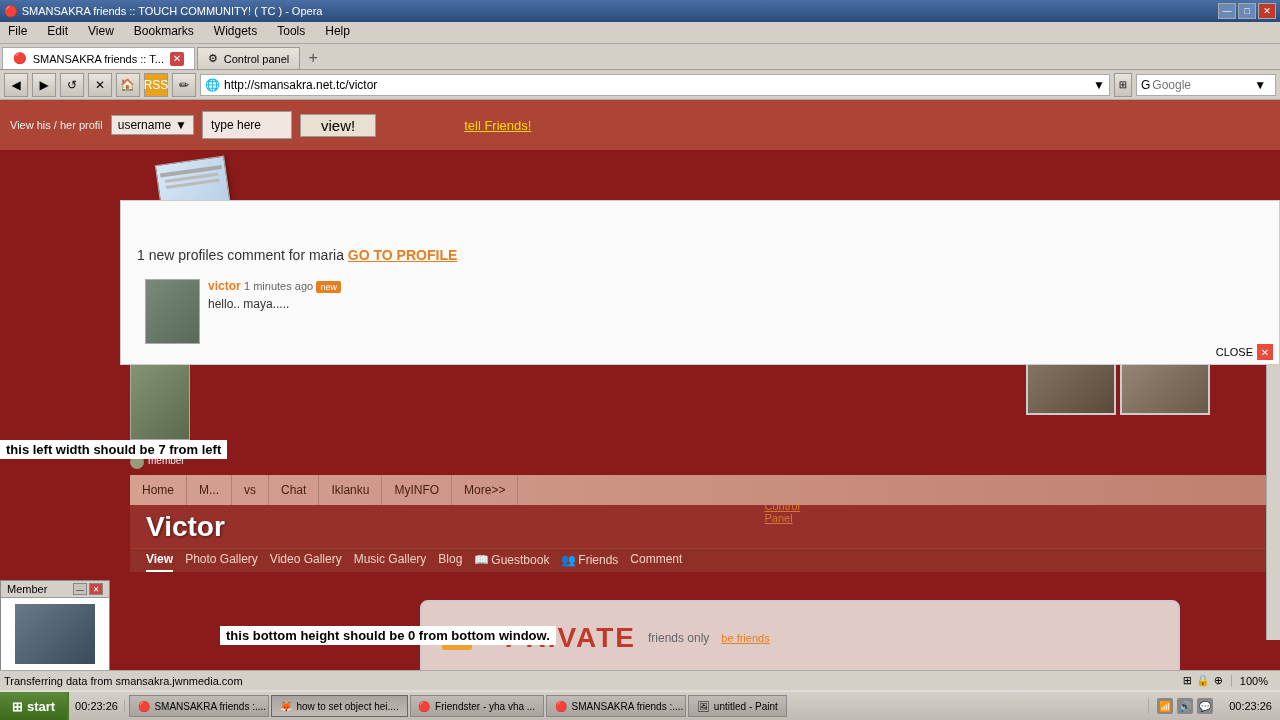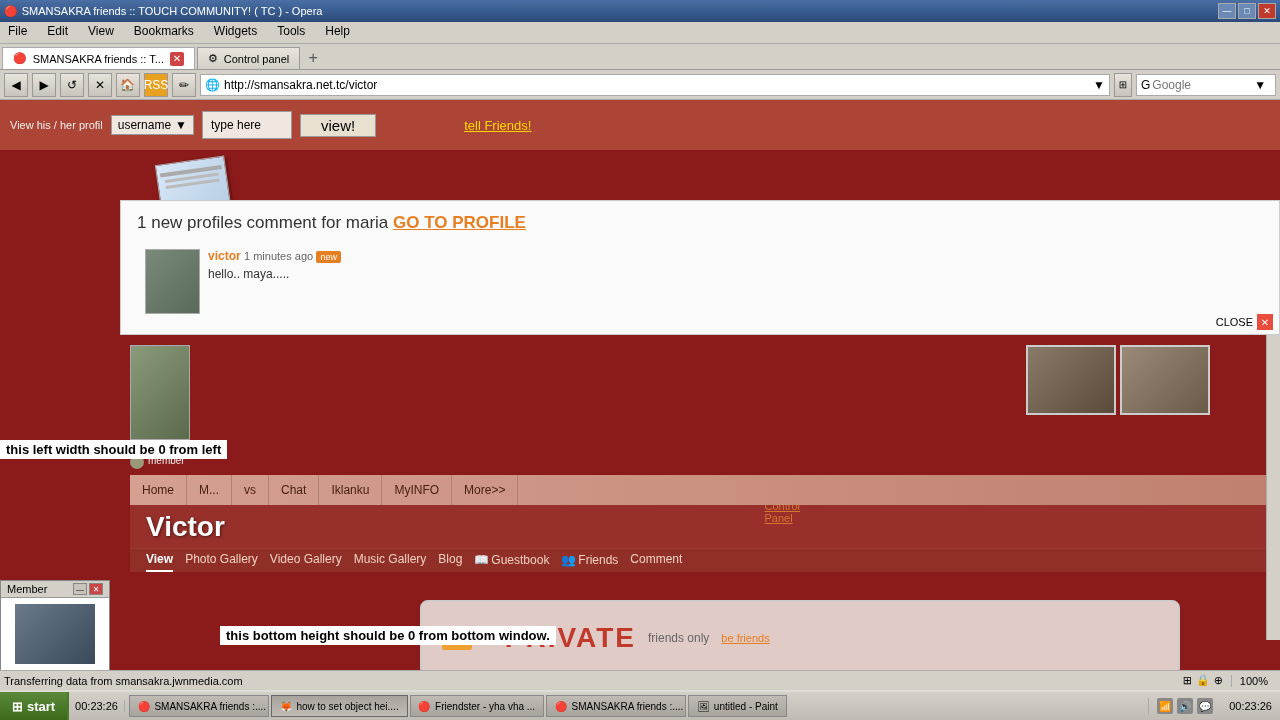--- a/index.html
+++ b/index.html
@@ -189,21 +189,21 @@
     .notification-box {
       position: absolute;
       top: 100px;
       left: 120px;
       right: 0;
       background: #fafafa;
       border: 1px solid #ccc;
       padding: 12px 16px;
       z-index: 10;
     }
-    .notif-text { font-size: 17px; color: #333; }
+    .notif-text { font-size: 14px; color: #333; margin-top: 34px; }
     .notif-link { color: #e67e22; font-weight: bold; text-decoration: underline; cursor: pointer; }
     .close-notif {
       position: absolute;
       right: 0;
       bottom: 0;
       display: flex;
       align-items: center;
       gap: 4px;
       cursor: pointer;
       font-size: 11px;
@@ -600,21 +600,21 @@
         <span class="new-badge">new</span>
         <div class="comment-text">hello.. maya.....</div>
       </div>
     </div>
     <div class="close-notif">
       <span>CLOSE</span>
       <div class="close-x">✕</div>
     </div>
   </div>
 
-  <div class="annotation-left">this  left width should be 0 from left</div>
+  <div class="annotation-left">this  left width should be 7 from left</div>
 
   <div style="position:absolute; left:130px; top:355px; width:14px; height:14px; background:#9a9a7a; border-radius:50%;"></div>
   <span style="position:absolute; left:148px; top:355px; font-size:10px; color:#eee;">member</span>
 
   <div style="position:absolute; left:130px; right:0; top:375px; background:linear-gradient(to right,#d4a090,#c08070); height:30px; display:flex; align-items:center; padding:0;">
     <div class="site-nav-item">Home</div>
     <div class="site-nav-item">M...</div>
     <div class="site-nav-item">vs</div>
     <div class="site-nav-item">Chat</div>
     <div class="site-nav-item">Iklanku</div>

